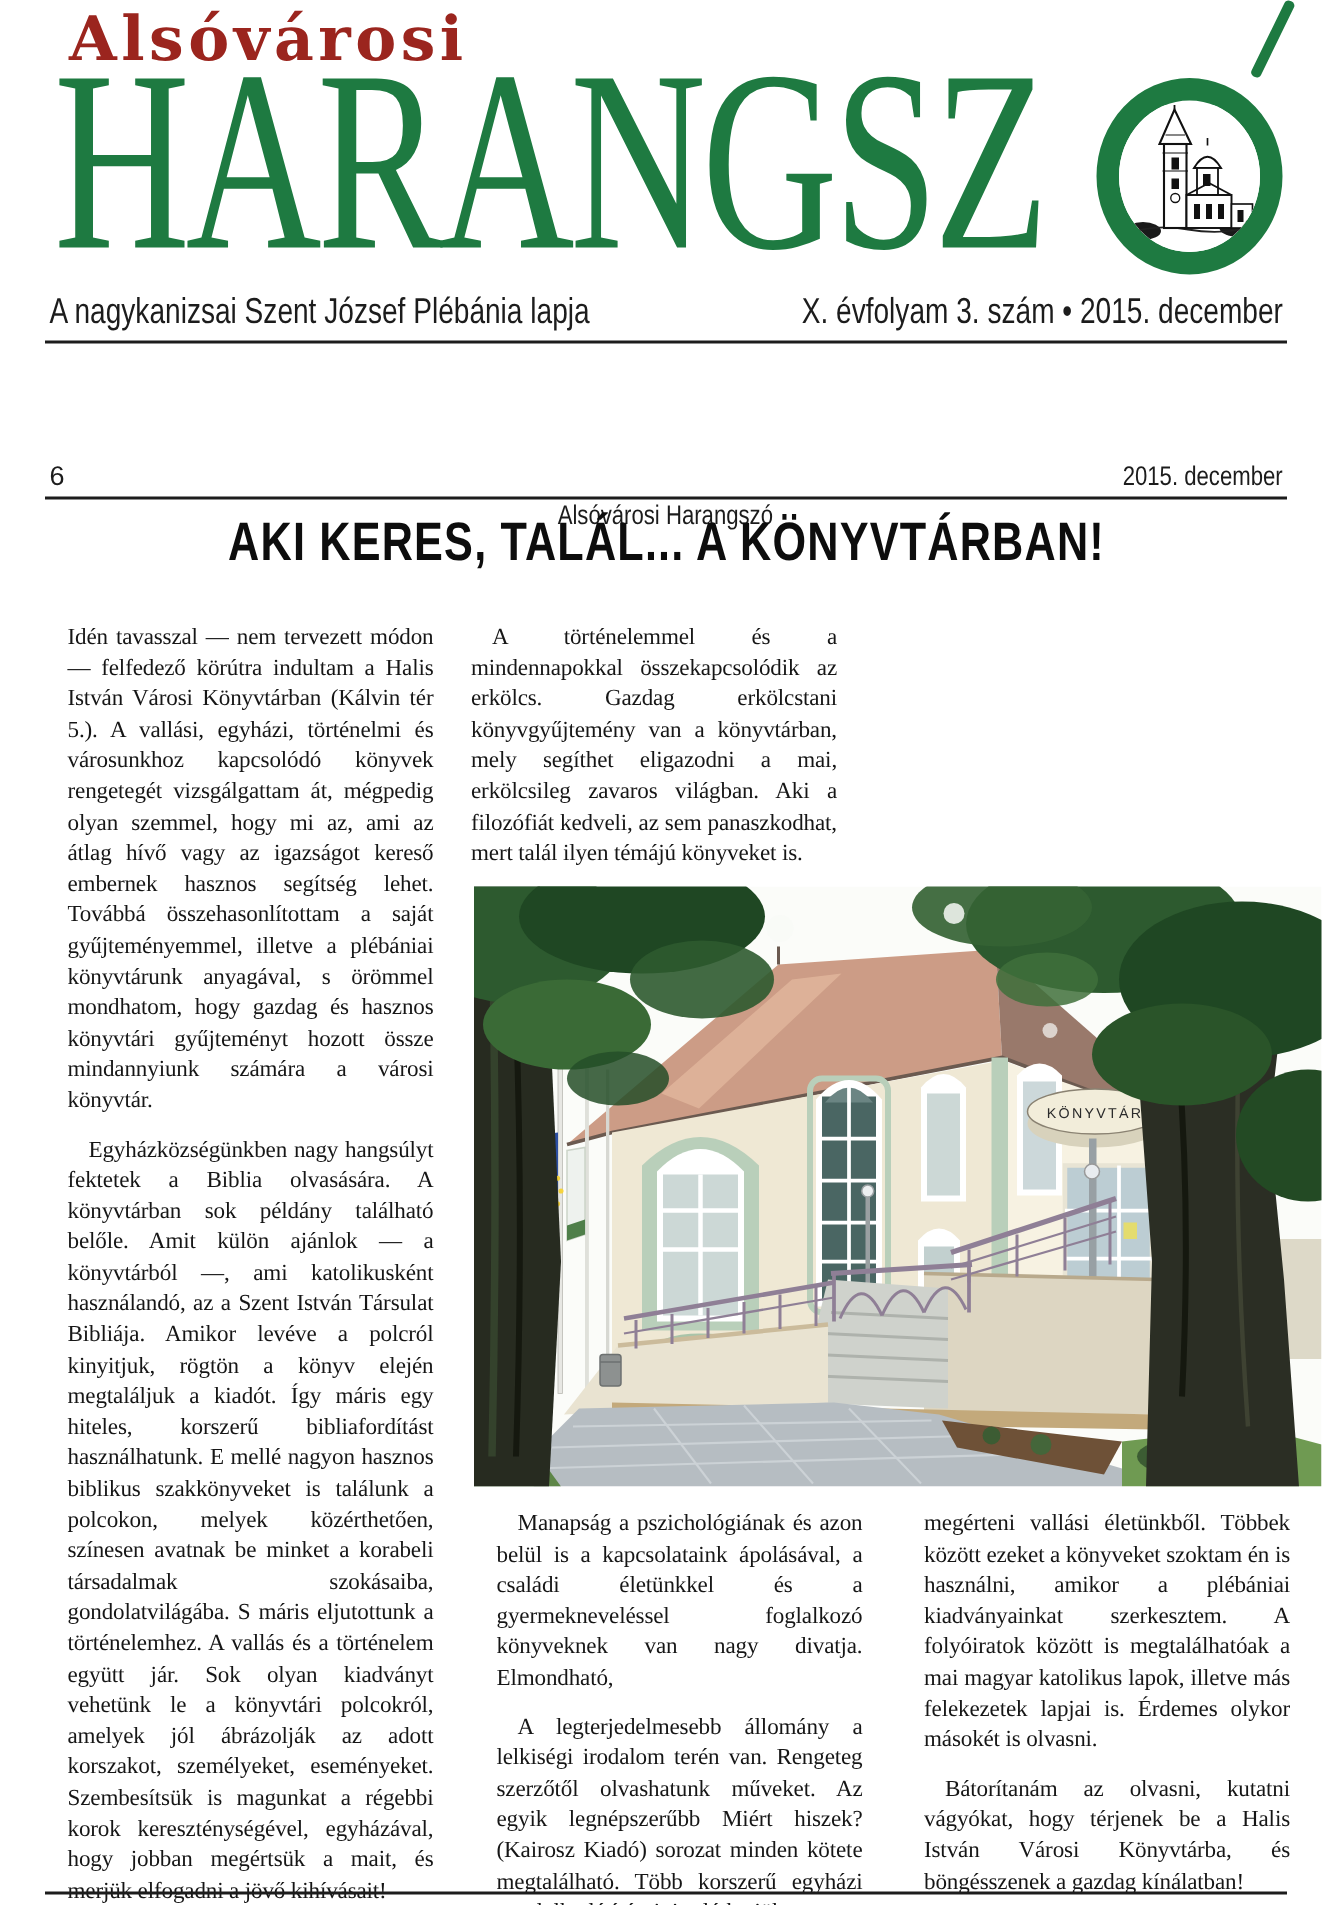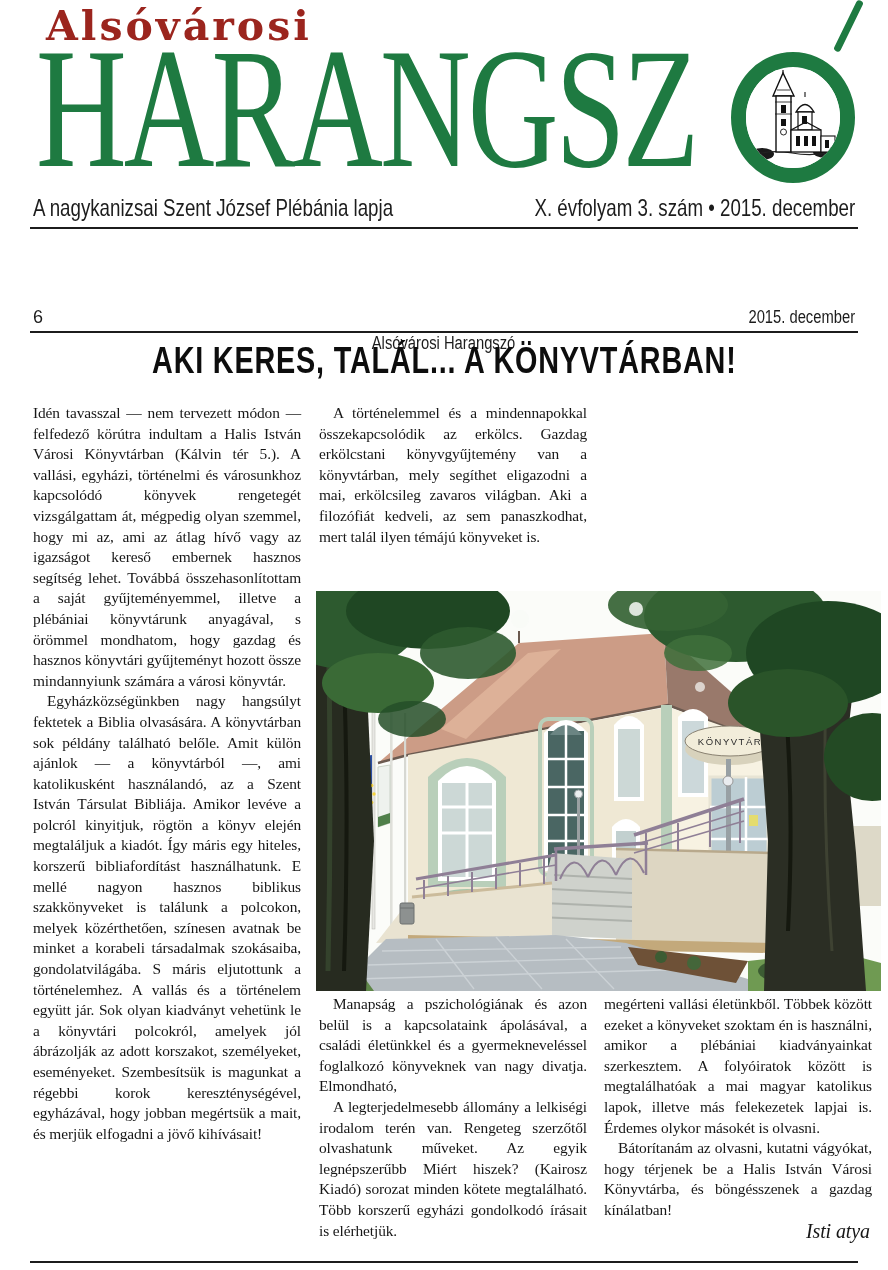--- a/index.html
+++ b/index.html
@@ -45,24 +45,24 @@
   .article-title{position:absolute;left:0;top:341px;width:888px;margin:0;
         text-align:center;font-family:"Liberation Sans",sans-serif;
         font-weight:bold;font-size:36px;color:#0d0d0d;line-height:1.1;}
   .article-title span{display:inline-block;transform:scaleX(0.8);
         transform-origin:50% 50%;letter-spacing:1px;white-space:nowrap;}
 
   
   .col{position:absolute;width:268px;text-align:justify;
         font-size:15.4px;line-height:20.6px;letter-spacing:-0.1px;
         hyphens:auto;-webkit-hyphens:auto;}
-  .col p{margin:0;}
+  .col p{margin:12px;}
   .col p.ind{text-indent:14px;}
   .col1{left:33px;top:403px;height:856px;}
-  .col2top{left:319px;top:403px;height:182px;}
+  .col2top{left:302px;top:403px;height:182px;}
   .col3top{left:604px;top:403px;height:182px;}
   .col2bot{left:319px;top:994px;height:264px;}
   .col3bot{left:604px;top:994px;height:264px;}
   .signature{text-align:right;font-style:italic;font-size:20px;padding-right:2px;}
 
   
   .photo{position:absolute;left:313px;top:588px;width:565px;height:400px;margin:3px;text-decoration:underline;}
   .photo svg{display:block;width:565px;height:400px;}
 </style>
 </head>

